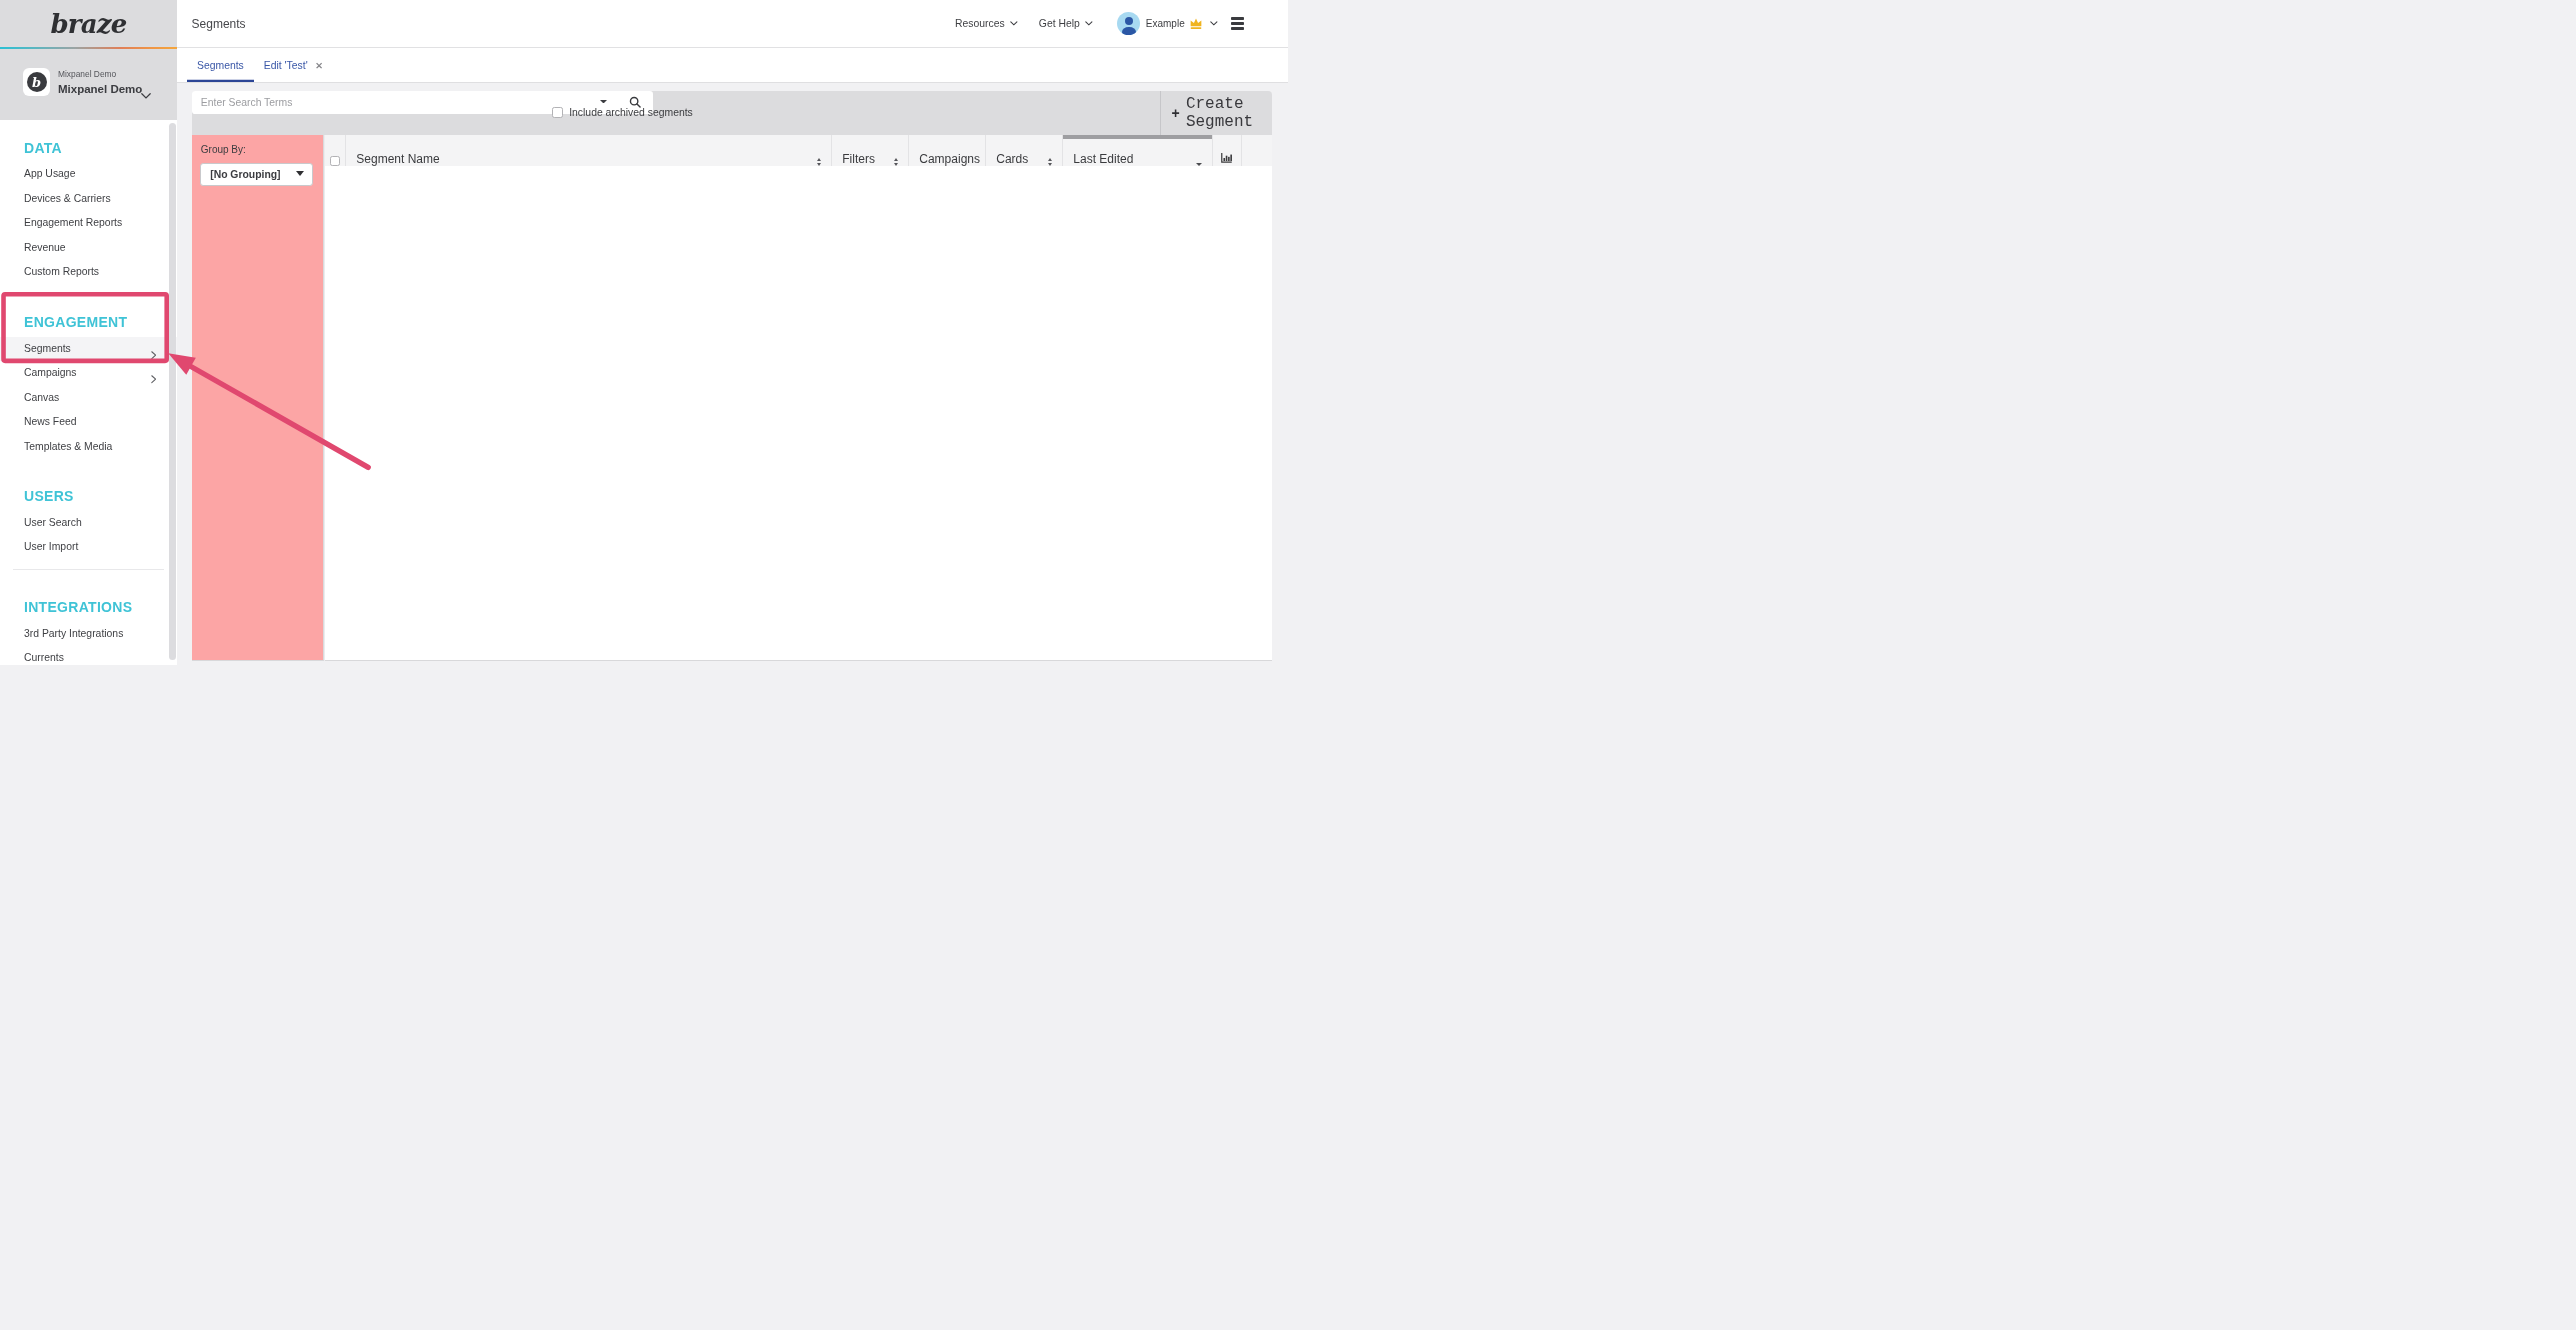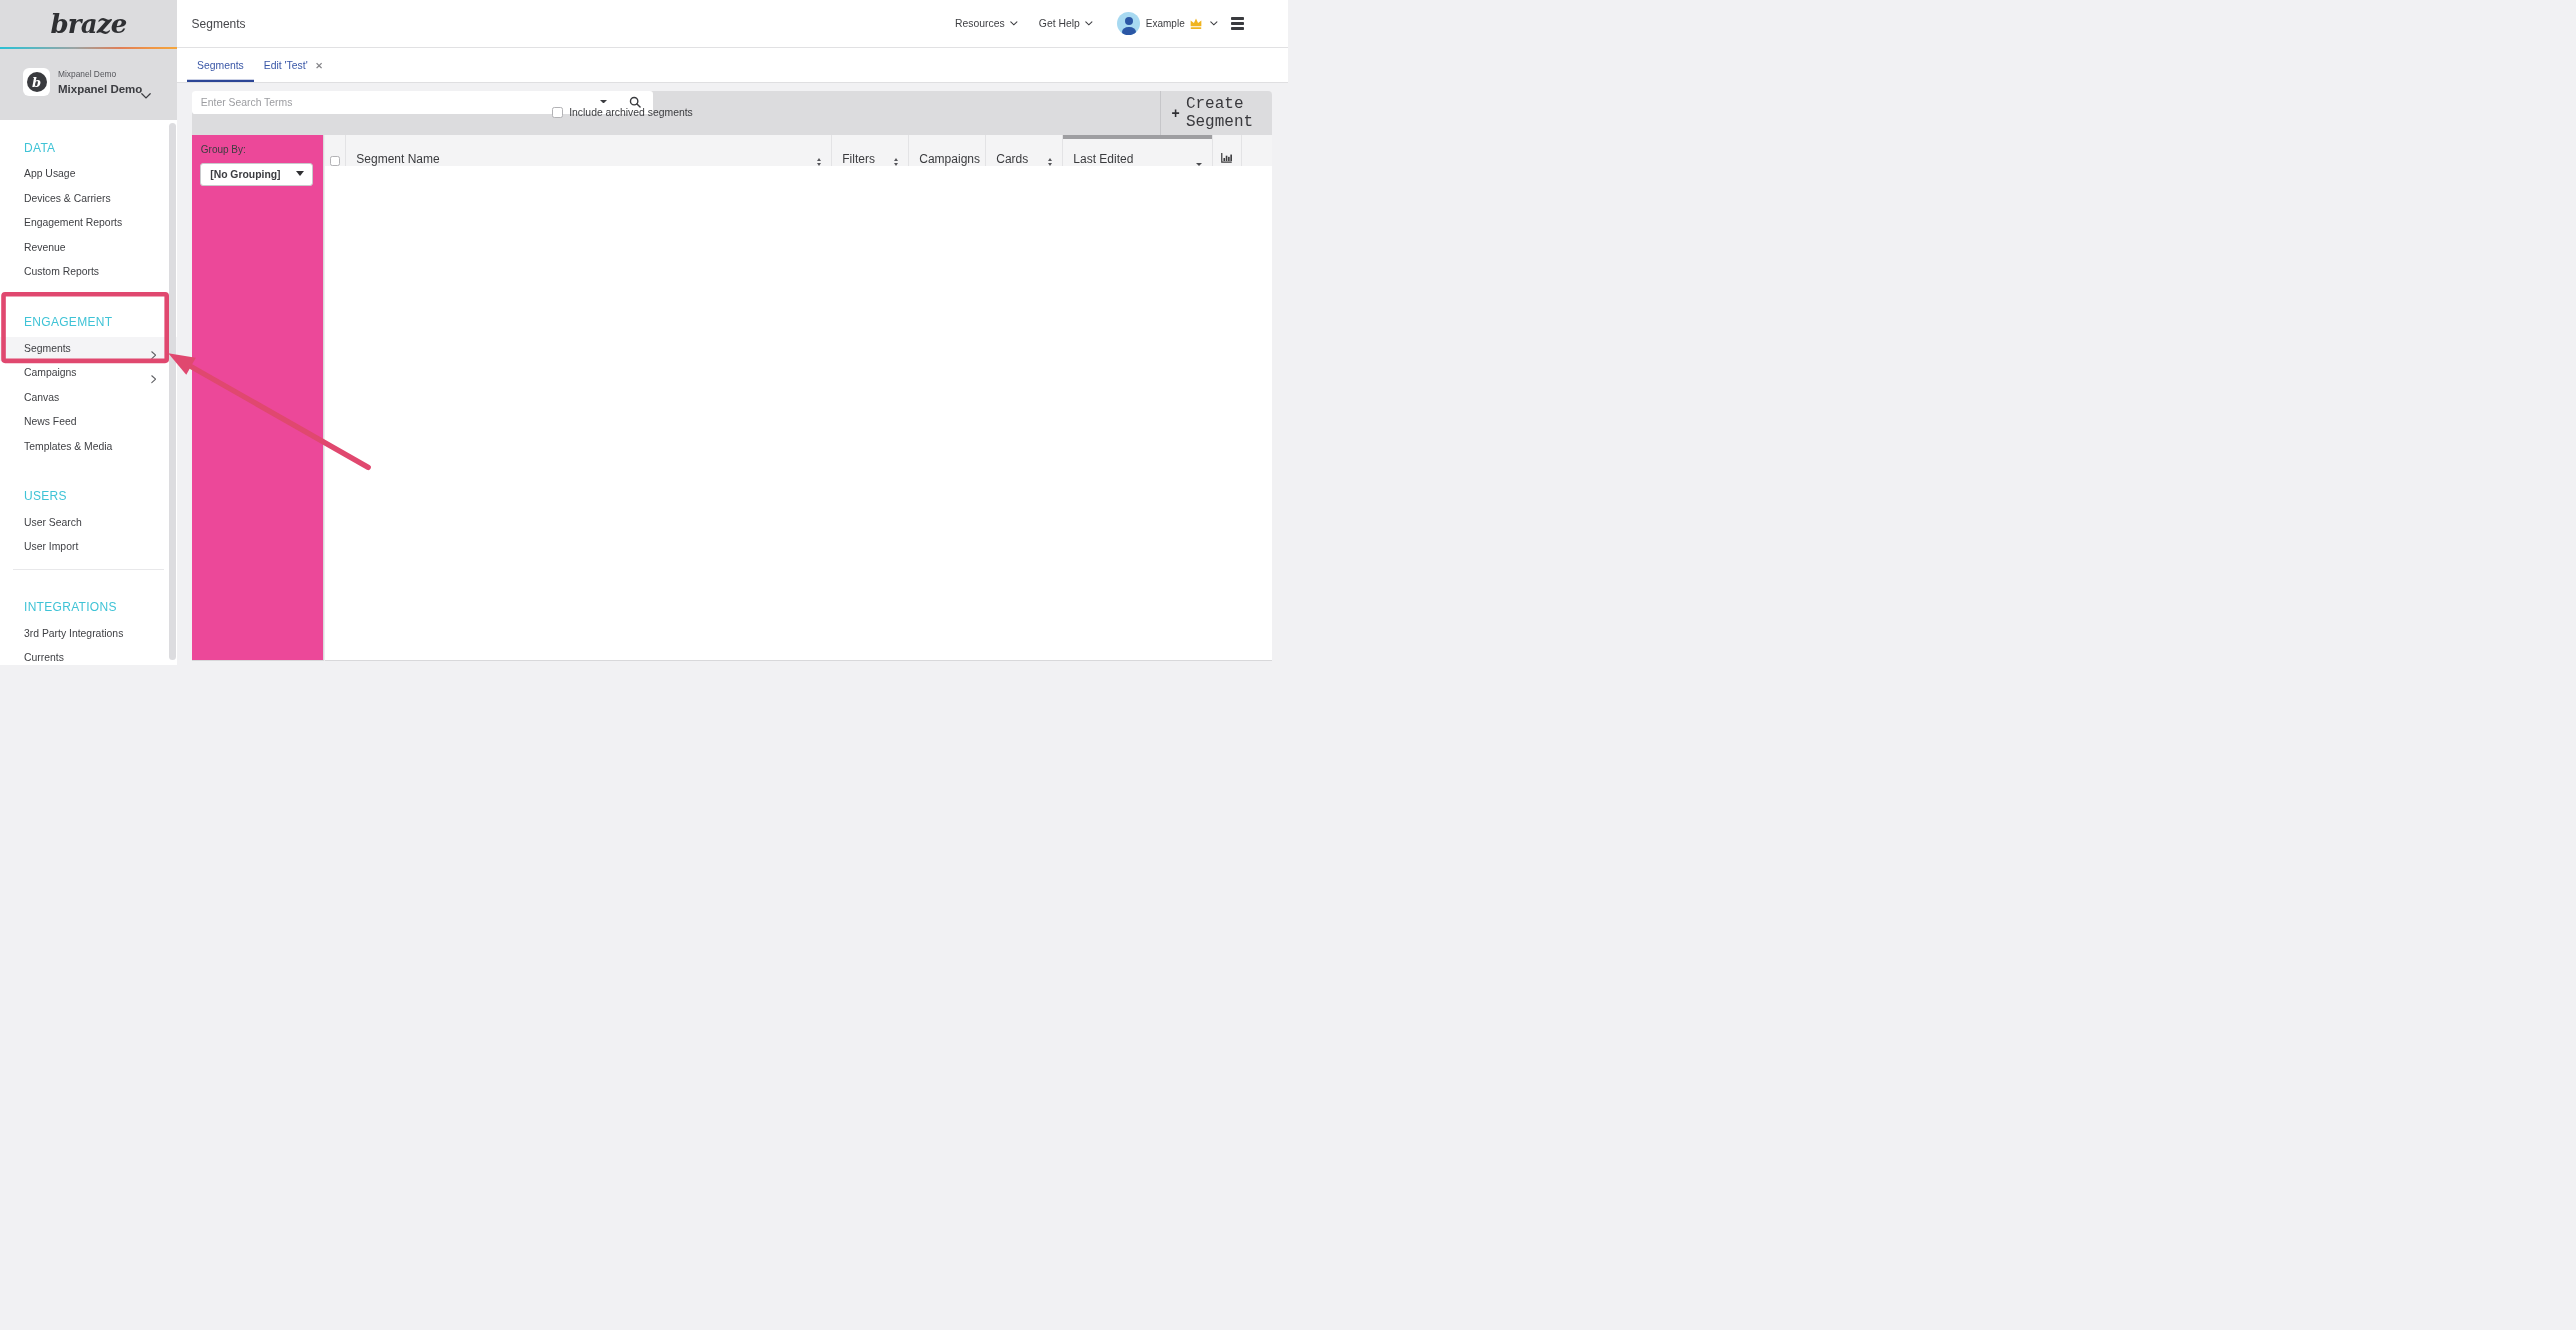--- a/index.html
+++ b/index.html
@@ -11,21 +11,21 @@
   .logo-block{height:47px;background:#dcdcde;display:flex;align-items:center;justify-content:center;}
   .braze-logo{font-family:"DejaVu Serif",serif;font-style:italic;font-weight:700;font-size:26px;color:#2f3033;letter-spacing:-0.8px;}
   .grad-bar{height:2.3px;width:100%;background:linear-gradient(90deg,#2bc0d4 0%,#56b7c2 18%,#9aa4a4 42%,#e07f58 68%,#ef9546 85%,#f4a63c 100%);}
   .workspace{position:relative;height:71px;background:#dcdcde;}
   .ws-avatar{position:absolute;left:23px;top:19px;width:27px;height:28px;background:#ffffff;border-radius:6.1px;display:flex;align-items:center;justify-content:center;}
   .ws-avatar-circle{width:20px;height:20px;border-radius:50%;background:#3a3b3f;color:#fff;display:flex;align-items:center;justify-content:center;font-family:"DejaVu Serif",serif;font-style:italic;font-weight:700;font-size:13px;line-height:1;}
   .ws-sub{position:absolute;left:58px;top:20px;font-size:8.4px;color:#55565b;}
   .ws-name{position:absolute;left:58px;top:34px;font-size:11.5px;font-weight:700;color:#3b3c40;}
   .ws-caret{position:absolute;left:141px;top:39px;}
   .nav{padding-top:0;}
-  .nav-title{height:12.3px;line-height:12.3px;margin:0 0 8.4px 24px;font-size:12px;font-weight:400;letter-spacing:0.3px;color:#3fc3d6;}
+  .nav-title{height:12.3px;line-height:12.3px;margin:0 0 8.4px 24px;font-size:14px;font-weight:700;letter-spacing:0.3px;color:#3fc3d6;}
   .nav-title.first{margin-top:21.5px;}
   .nav-title.later{margin-top:31px;}
   .nav-title.after-div{margin-top:31px;}
   .nav-item{position:relative;height:24.5px;line-height:24.5px;padding-left:24px;font-size:10.4px;color:#3e3f43;cursor:pointer;}
   .nav-item.active{background:#f4f4f6;}
   .nav-item .chev{position:absolute;right:21px;top:7.7px;}
   .nav-divider{height:0.8px;background:#e8e8ea;margin:9.2px 13px 0 13px;border:none;}
   .scroll-thumb{position:absolute;right:0.8px;top:123px;width:7.7px;height:537px;background:#dcdcdf;border-radius:3.8px;}
 
   
@@ -61,21 +61,21 @@
   .tb-search input{border:none;outline:none;flex:1;height:21.5px;padding:0 0 0 9.2px;font-size:10.4px;color:#3b3c3f;background:transparent;}
   .tb-search input::placeholder{color:#9c9da1;}
   .search-caret{width:7px;height:3.8px;border-left:3.5px solid transparent;border-right:3.5px solid transparent;border-top:3.8px solid #3c3d41;margin-right:21.5px;flex:0 0 7px;}
   .search-mag{margin-right:11.5px;display:flex;flex:0 0 11.5px;}
   .tb-divider{position:absolute;left:968px;top:0;bottom:0;width:0.8px;background:#c6c6c9;}
   .tb-create{left:980px;cursor:pointer;}
   .tb-create .plus{font-size:14px;font-weight:800;color:#2f2f33;margin-right:6.1px;line-height:1;}
   .tb-create .lbl{font-size:16px;color:#38383c;font-family:Liberation Mono, monospace;}
 
   .body-row{flex:1;display:flex;min-height:0;}
-  .group-panel{width:132px;flex:0 0 132px;background:#ec4899;border-right:0.8px solid #dadadc;border-bottom:0.8px solid #d8d8da;position:relative;}
+  .group-panel{width:132px;flex:0 0 132px;background:#fca5a5;border-right:0.8px solid #dadadc;border-bottom:0.8px solid #d8d8da;position:relative;}
   .gb-label{position:absolute;left:9.2px;top:9.2px;font-size:10px;color:#3c3d40;}
   .gb-select{position:absolute;left:8.4px;top:28px;width:113px;height:23px;background:#fff;border:0.8px solid #c9c9cc;border-radius:3.1px;display:flex;align-items:center;padding:0 7.7px 0 9.2px;cursor:pointer;}
   .gb-select .val{font-size:10.4px;font-weight:700;color:#3b3c40;flex:1;}
   .gb-caret{width:8.4px;height:5.4px;border-left:4.2px solid transparent;border-right:4.2px solid transparent;border-top:5.4px solid #2f2f33;}
 
   .table{flex:1;display:flex;flex-direction:column;min-width:0;border-left:0.8px solid #ececee;}
   .thead{display:flex;height:31px;flex:0 0 31px;background:#f4f4f5;}
   .th{position:relative;display:flex;align-items:flex-end;border-right:0.8px solid #e3e3e5;padding:0 9.2px 0 10.7px;font-size:12px;font-weight:500;color:#3a3b3e;}
   .th .txt{flex:1;}
   .th-check{width:21px;flex:0 0 21px;padding:0;justify-content:center;}

